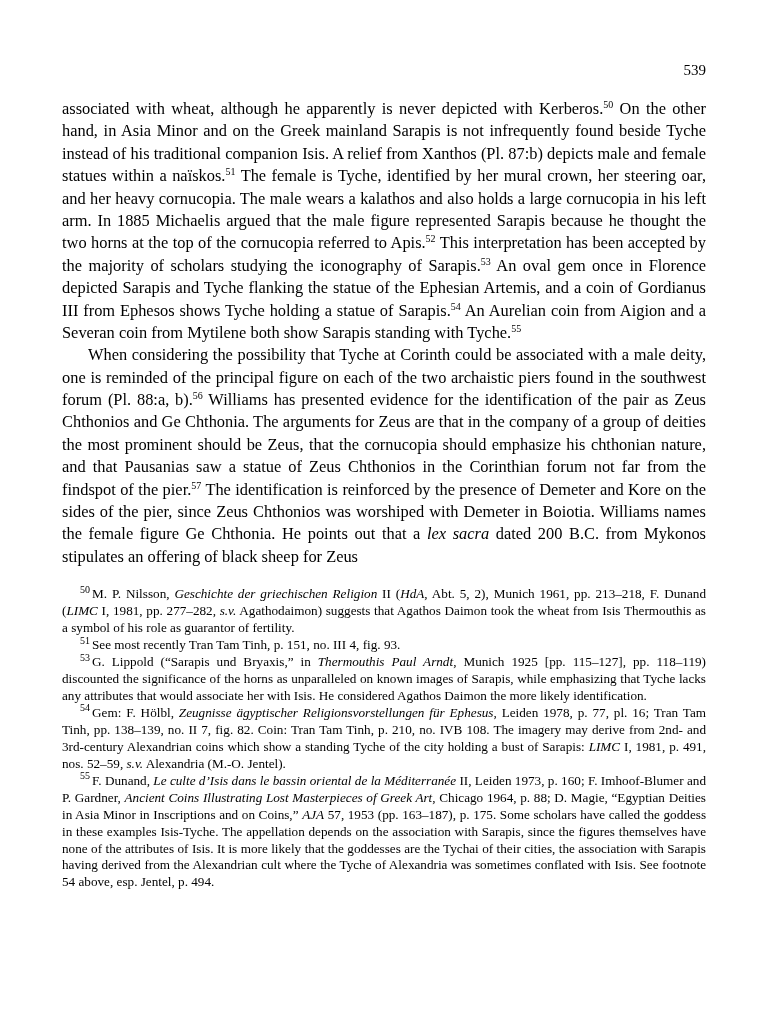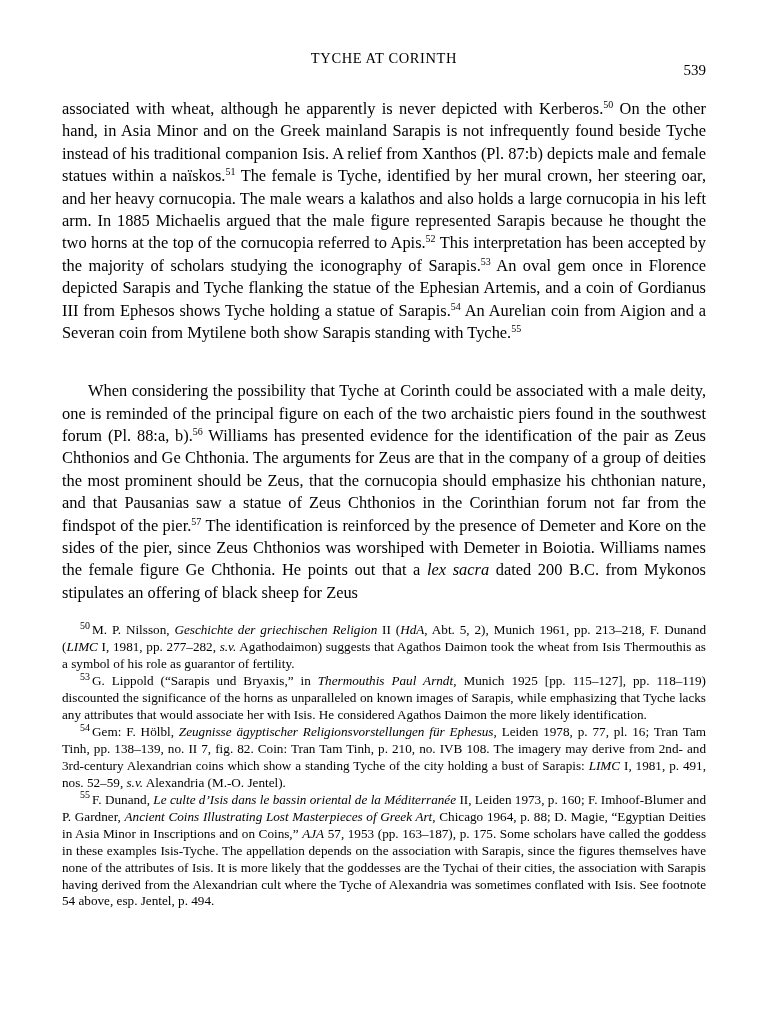--- a/index.html
+++ b/index.html
@@ -45,21 +45,20 @@
     margin: 0;
     font-size: 16.4px;
     line-height: 1.365;
     text-align: justify;
     text-justify: inter-word;
     hyphens: manual;
     font-family: Liberation Serif, serif;
   }
   .body-text p.indent {
     text-indent: 26px;
-    margin-top: 36px;
   }
   .footnotes {
     margin-top: 18px;
     font-size: 13.2px;
     line-height: 1.285;
     text-align: justify;
   }
   .footnotes p {
     margin: 0;
   }
@@ -79,29 +78,29 @@
   }
   i { font-style: italic; }
   .sc { font-variant: small-caps; }
 </style>
 </head>
 <body>
 
 <div class="page">
 
   <div class="running-head">
-    <div class="title">Tyche at Corinth</div>
     <div class="folio">539</div>
   </div>
 
   <div class="body-text">
     <p id="para1">associated with wheat, although he apparently is never depicted with Kerberos.<sup class="ref">50</sup> On the other hand, in Asia Minor and on the Greek mainland Sarapis is not infrequently found beside Tyche instead of his traditional companion Isis. A relief from Xanthos (Pl. 87:b) depicts male and female statues within a naïskos.<sup class="ref">51</sup> The female is Tyche, identified by her mural crown, her steering oar, and her heavy cornucopia. The male wears a kalathos and also holds a large cornucopia in his left arm. In 1885 Michaelis argued that the male figure represented Sarapis because he thought the two horns at the top of the cornucopia referred to Apis.<sup class="ref">52</sup> This interpretation has been accepted by the majority of scholars studying the iconography of Sarapis.<sup class="ref">53</sup> An oval gem once in Florence depicted Sarapis and Tyche flanking the statue of the Ephesian Artemis, and a coin of Gordianus III from Ephesos shows Tyche holding a statue of Sarapis.<sup class="ref">54</sup> An Aurelian coin from Aigion and a Severan coin from Mytilene both show Sarapis standing with Tyche.<sup class="ref">55</sup></p>
     <p id="para2" class="indent">When considering the possibility that Tyche at Corinth could be associated with a male deity, one is reminded of the principal figure on each of the two archaistic piers found in the southwest forum (Pl. 88:a, b).<sup class="ref">56</sup> Williams has presented evidence for the identification of the pair as Zeus Chthonios and Ge Chthonia. The arguments for Zeus are that in the company of a group of deities the most prominent should be Zeus, that the cornucopia should emphasize his chthonian nature, and that Pausanias saw a statue of Zeus Chthonios in the Corinthian forum not far from the findspot of the pier.<sup class="ref">57</sup> The identification is reinforced by the presence of Demeter and Kore on the sides of the pier, since Zeus Chthonios was worshiped with Demeter in Boiotia. Williams names the female figure Ge Chthonia. He points out that a <i>lex sacra</i> dated 200 <span class="sc">B.C.</span> from Mykonos stipulates an offering of black sheep for Zeus</p>
   </div>
 
   <div class="footnotes" id="footnotes">
       <p class="ind"><span class="fn-num">50</span>M. P. Nilsson, <i>Geschichte der griechischen Religion</i> II (<i>HdA</i>, Abt. 5, 2), Munich 1961, pp. 213–218, F. Dunand (<i>LIMC</i> I, 1981, pp. 277–282, <i>s.v.</i> Agathodaimon) suggests that Agathos Daimon took the wheat from Isis Thermouthis as a symbol of his role as guarantor of fertility.</p>
+      <p class="ind"><span class="fn-num">51</span>See most recently Tran Tam Tinh, p. 151, no. III 4, fig. 93.</p>
       <p class="ind"><span class="fn-num">53</span>G. Lippold (“Sarapis und Bryaxis,” in <i>Thermouthis Paul Arndt</i>, Munich 1925 [pp. 115–127], pp. 118–119) discounted the significance of the horns as unparalleled on known images of Sarapis, while emphasizing that Tyche lacks any attributes that would associate her with Isis. He considered Agathos Daimon the more likely identification.</p>
       <p class="ind"><span class="fn-num">54</span>Gem: F. Hölbl, <i>Zeugnisse ägyptischer Religionsvorstellungen für Ephesus</i>, Leiden 1978, p. 77, pl. 16; Tran Tam Tinh, pp. 138–139, no. II 7, fig. 82. Coin: Tran Tam Tinh, p. 210, no. IVB 108. The imagery may derive from 2nd- and 3rd-century Alexandrian coins which show a standing Tyche of the city holding a bust of Sarapis: <i>LIMC</i> I, 1981, p. 491, nos. 52–59, <i>s.v.</i> Alexandria (M.-O. Jentel).</p>
       <p class="ind"><span class="fn-num">55</span>F. Dunand, <i>Le culte d’Isis dans le bassin oriental de la Méditerranée</i> II, Leiden 1973, p. 160; F. Imhoof-Blumer and P. Gardner, <i>Ancient Coins Illustrating Lost Masterpieces of Greek Art</i>, Chicago 1964, p. 88; D. Magie, “Egyptian Deities in Asia Minor in Inscriptions and on Coins,” <i>AJA</i> 57, 1953 (pp. 163–187), p. 175. Some scholars have called the goddess in these examples Isis-Tyche. The appellation depends on the association with Sarapis, since the figures themselves have none of the attributes of Isis. It is more likely that the goddesses are the Tychai of their cities, the association with Sarapis having derived from the Alexandrian cult where the Tyche of Alexandria was sometimes conflated with Isis. See footnote 54 above, esp. Jentel, p. 494.</p>
     </div>
 
 </div>
 
 </body></html>

